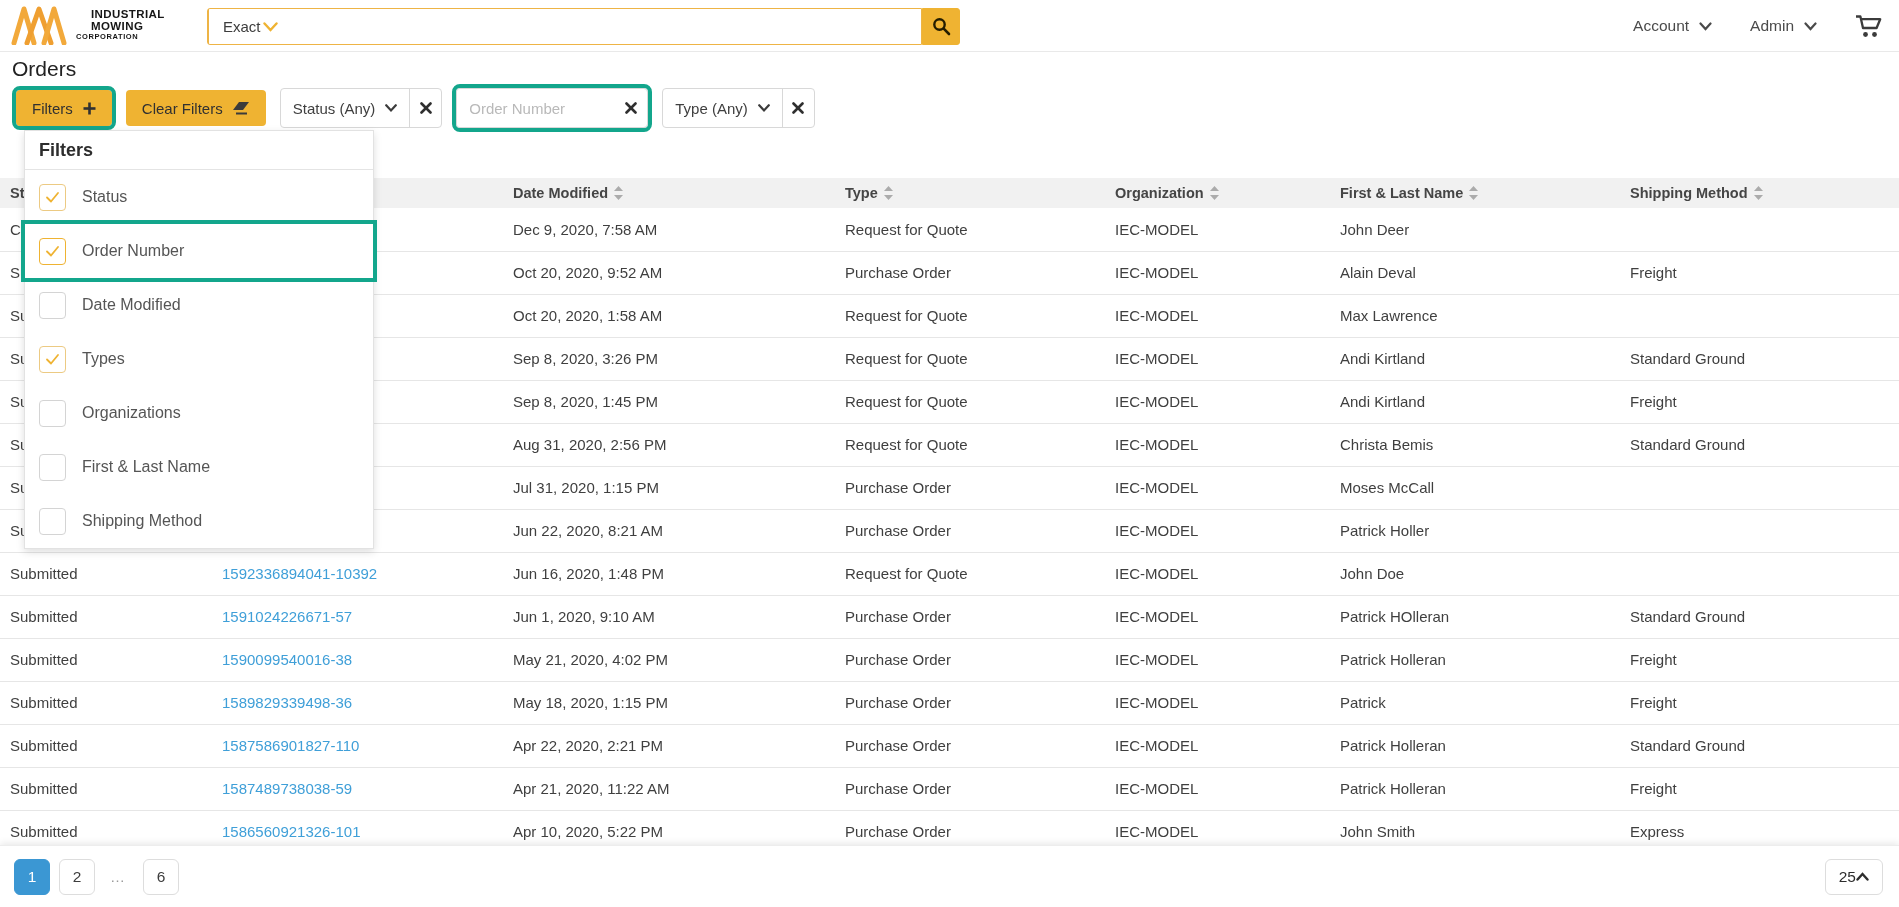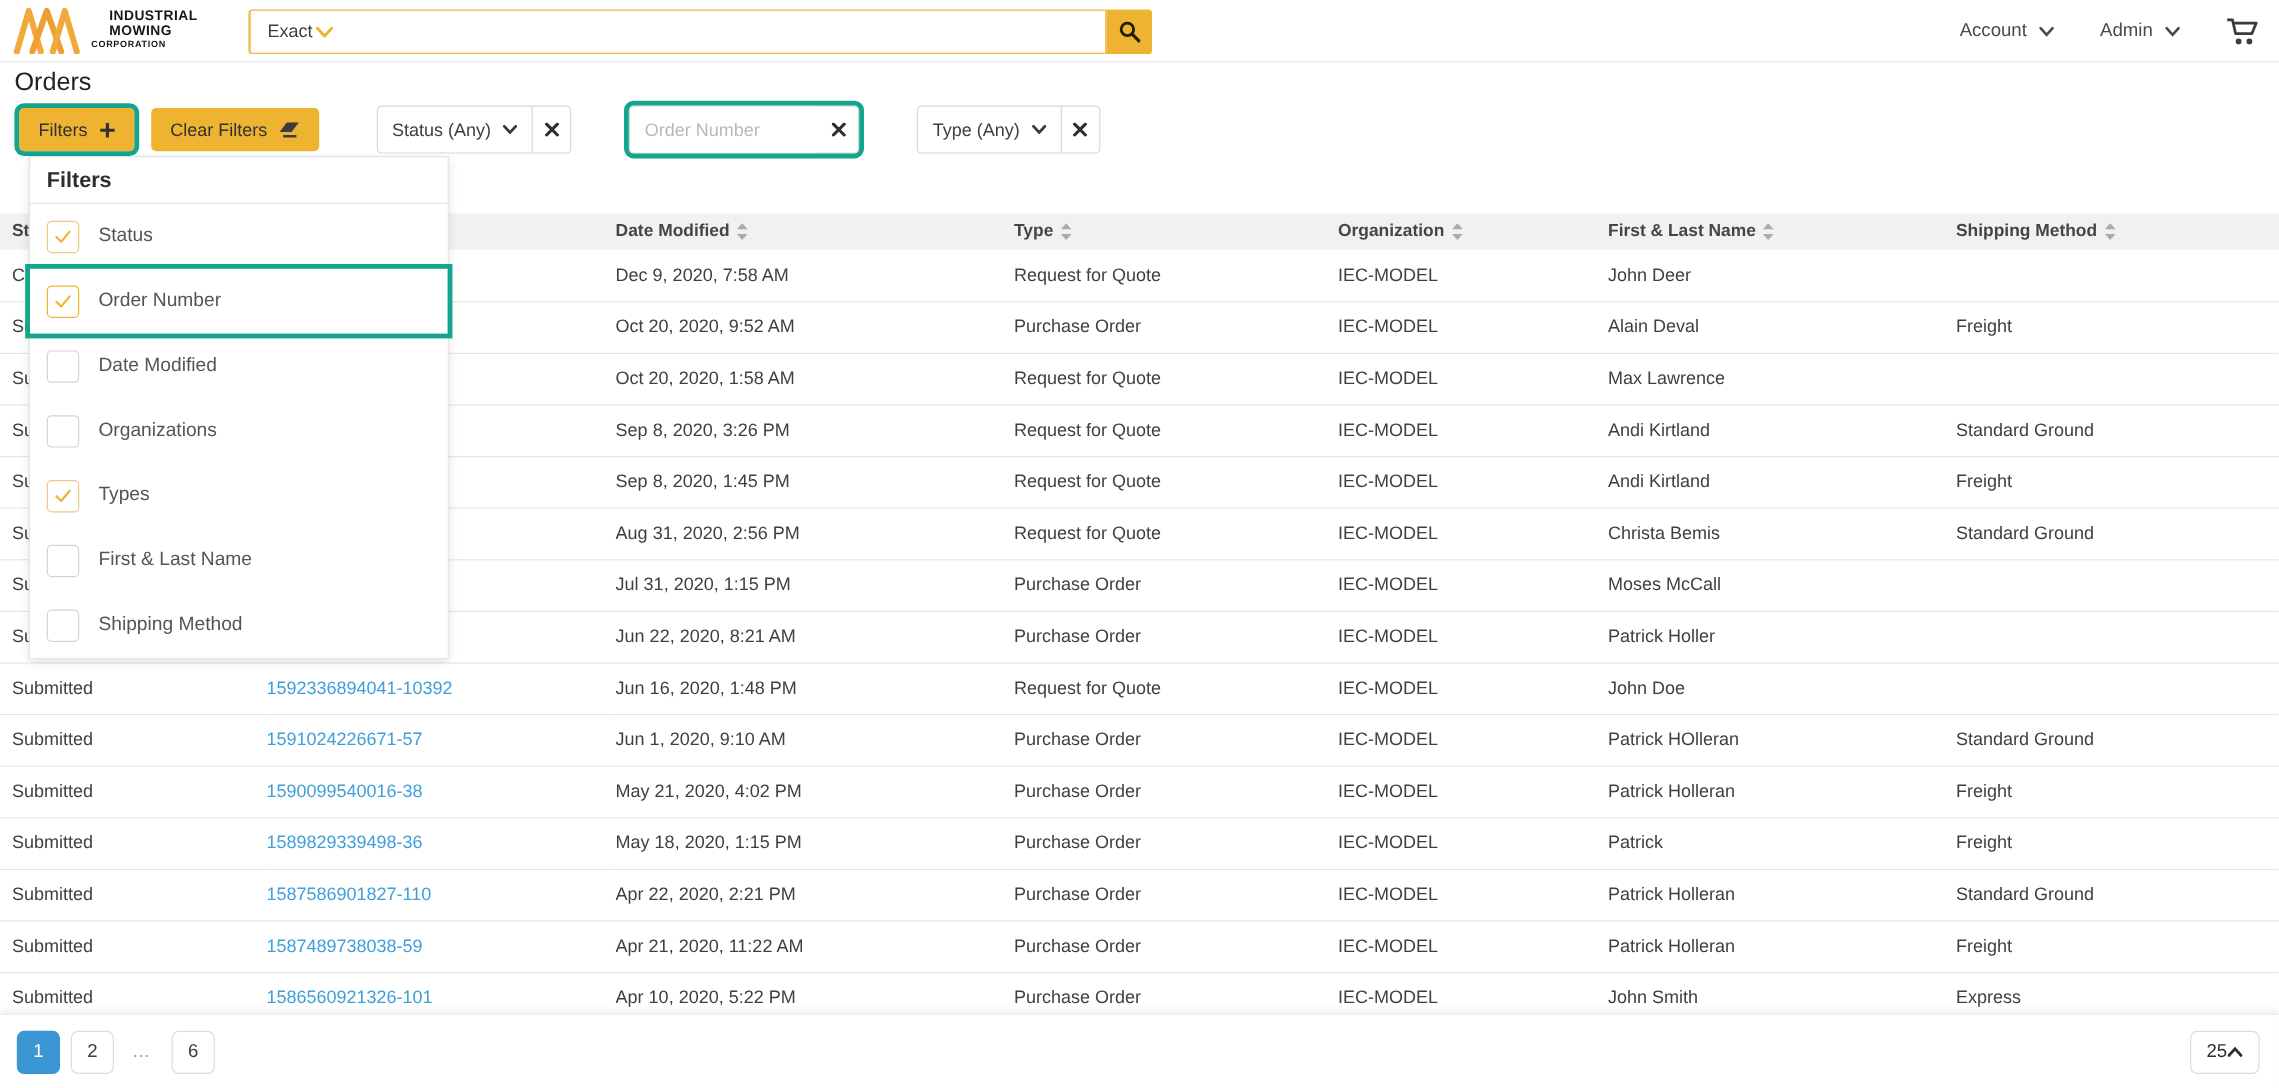--- a/index.html
+++ b/index.html
@@ -38,21 +38,21 @@
   .top-right{position:absolute;right:16px;top:0;height:52px;display:flex;align-items:center;gap:38px;}
   .top-menu{display:flex;align-items:center;gap:10px;font-size:15.5px;color:#4a4a4a;cursor:pointer;}
 
   
   .page-title{position:absolute;left:12px;top:57px;font-size:21px;font-weight:400;color:#222;}
   .chip-row{position:absolute;left:16px;top:90px;display:flex;align-items:center;gap:14px;height:36px;}
   .btn-orange{display:flex;align-items:center;gap:10px;background:var(--orange);border:none;border-radius:4px;
     height:36px;padding:0 16px;font-size:15px;color:#313131;cursor:pointer;
     font-family:"Liberation Sans","DejaVu Sans",sans-serif;}
   .hl-outline{outline:4px solid var(--teal);}
-  .chip-group{display:flex;align-items:stretch;height:40px;border:1px solid var(--border);border-radius:4px;background:#fff;margin-left:34px;}
+  .chip-group{display:flex;align-items:stretch;height:40px;border:1px solid var(--border);border-radius:4px;background:#fff;}
   .chip-label{display:flex;align-items:center;gap:10px;padding:0 12px;font-size:15px;color:#3f3f3f;cursor:pointer;}
   .chip-x{display:flex;align-items:center;justify-content:center;width:32px;border-left:1px solid var(--border);cursor:pointer;}
   .chip-input{border:none;outline:none;width:158px;padding:0 12px;font-size:15px;color:#3f3f3f;
     font-family:"Liberation Sans","DejaVu Sans",sans-serif;border-radius:4px;}
   .chip-input::placeholder{color:#b9b9b9;}
 
   
   .filters-panel{position:absolute;left:24px;top:130px;width:350px;background:#fff;z-index:50;
     border:1px solid #e2e2e2;box-shadow:0 3px 8px rgba(0,0,0,.13);}
   .panel-title{font-size:18px;font-weight:700;color:#2d2d2d;padding:9px 14px 8px;border-bottom:1px solid #e4e4e4;}
@@ -438,30 +438,30 @@
     <path d="M2 6.5 L6 10.5 L13 2" fill="none" stroke="#efb332" stroke-width="1.8" stroke-linecap="round" stroke-linejoin="round"></path>
   </svg>
 </div>
         <span class="panel-item-label">Order Number</span>
       </div>
       <div class="panel-item">
         <div class="cbx"></div>
         <span class="panel-item-label">Date Modified</span>
       </div>
       <div class="panel-item">
-        <div class="cbx"></div>
-        <span class="panel-item-label">Organizations</span>
-      </div>
-      <div class="panel-item">
         <div class="cbx checked">
   <svg width="15" height="13" viewBox="0 0 15 13">
     <path d="M2 6.5 L6 10.5 L13 2" fill="none" stroke="#efb332" stroke-width="1.8" stroke-linecap="round" stroke-linejoin="round"></path>
   </svg>
 </div>
         <span class="panel-item-label">Types</span>
+      </div>
+      <div class="panel-item">
+        <div class="cbx"></div>
+        <span class="panel-item-label">Organizations</span>
       </div>
       <div class="panel-item">
         <div class="cbx"></div>
         <span class="panel-item-label">First &amp; Last Name</span>
       </div>
       <div class="panel-item">
         <div class="cbx"></div>
         <span class="panel-item-label">Shipping Method</span>
       </div>
     </div>

